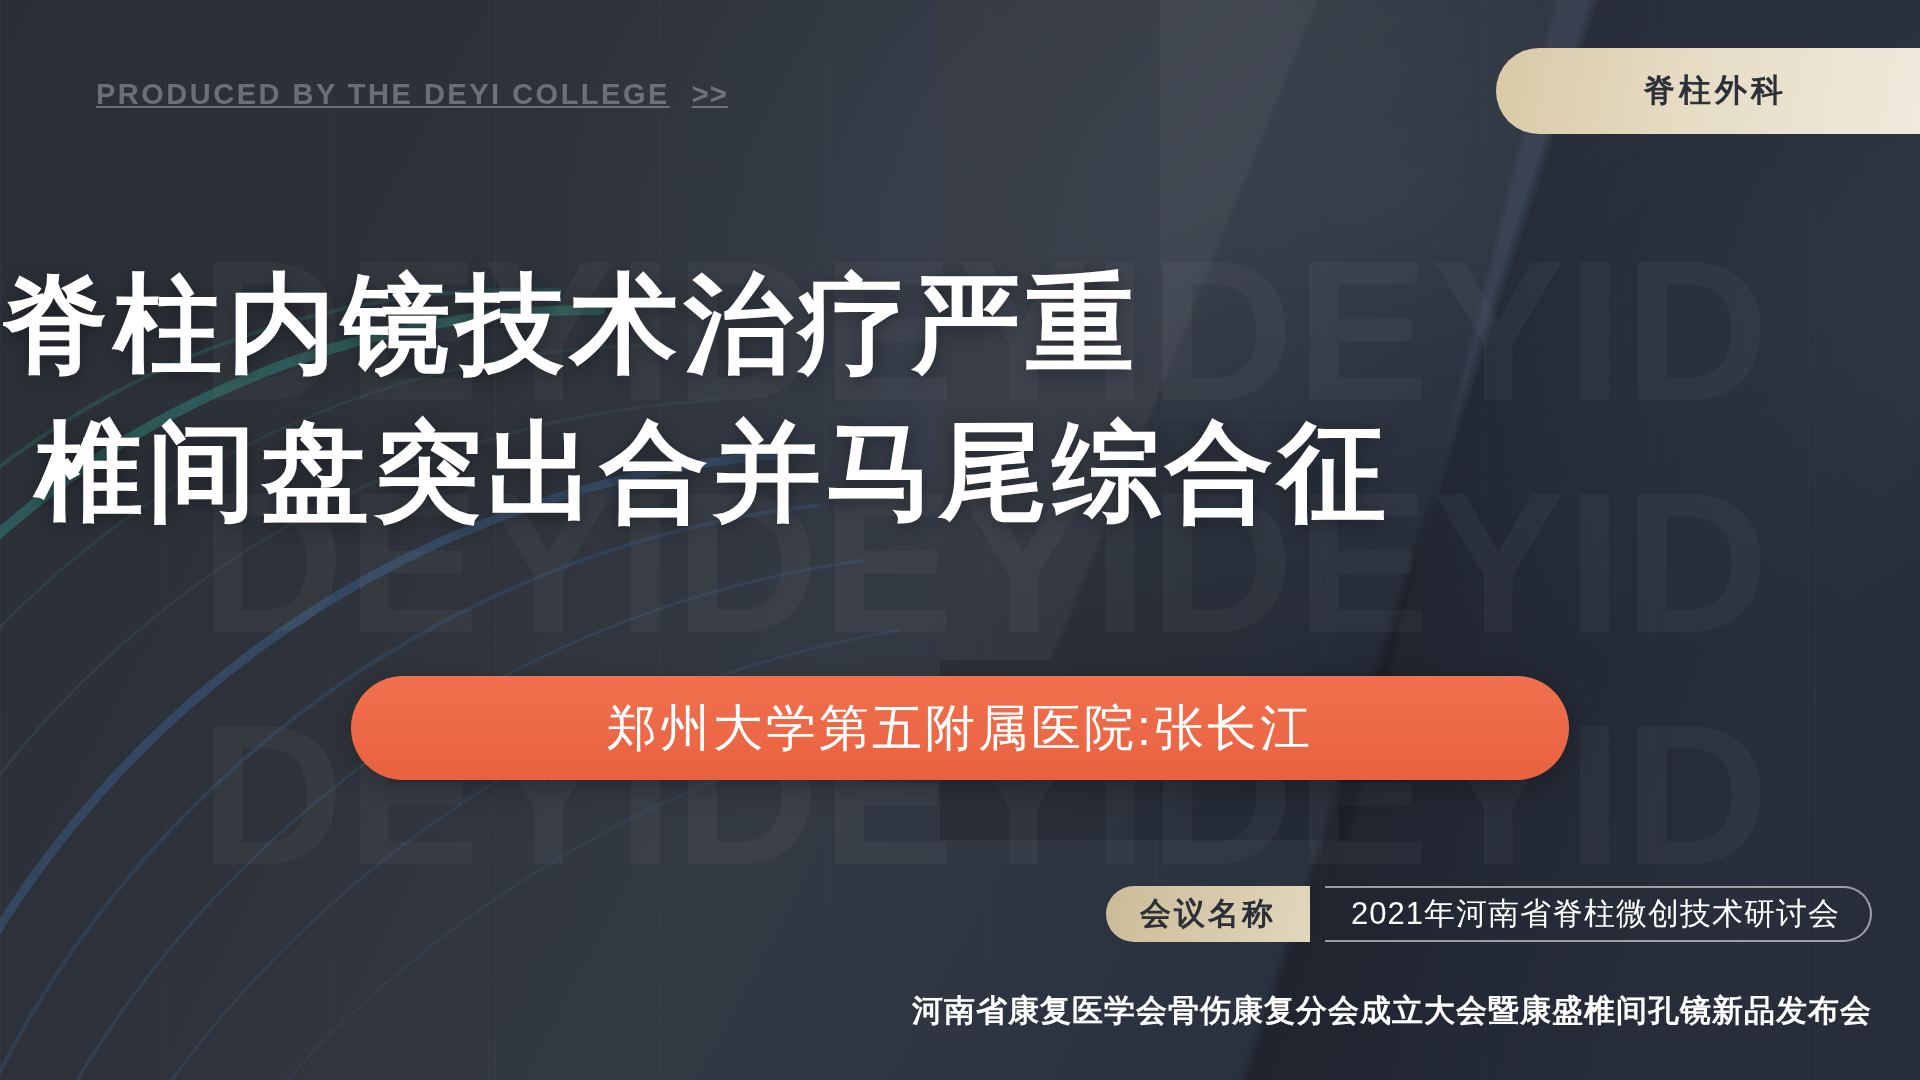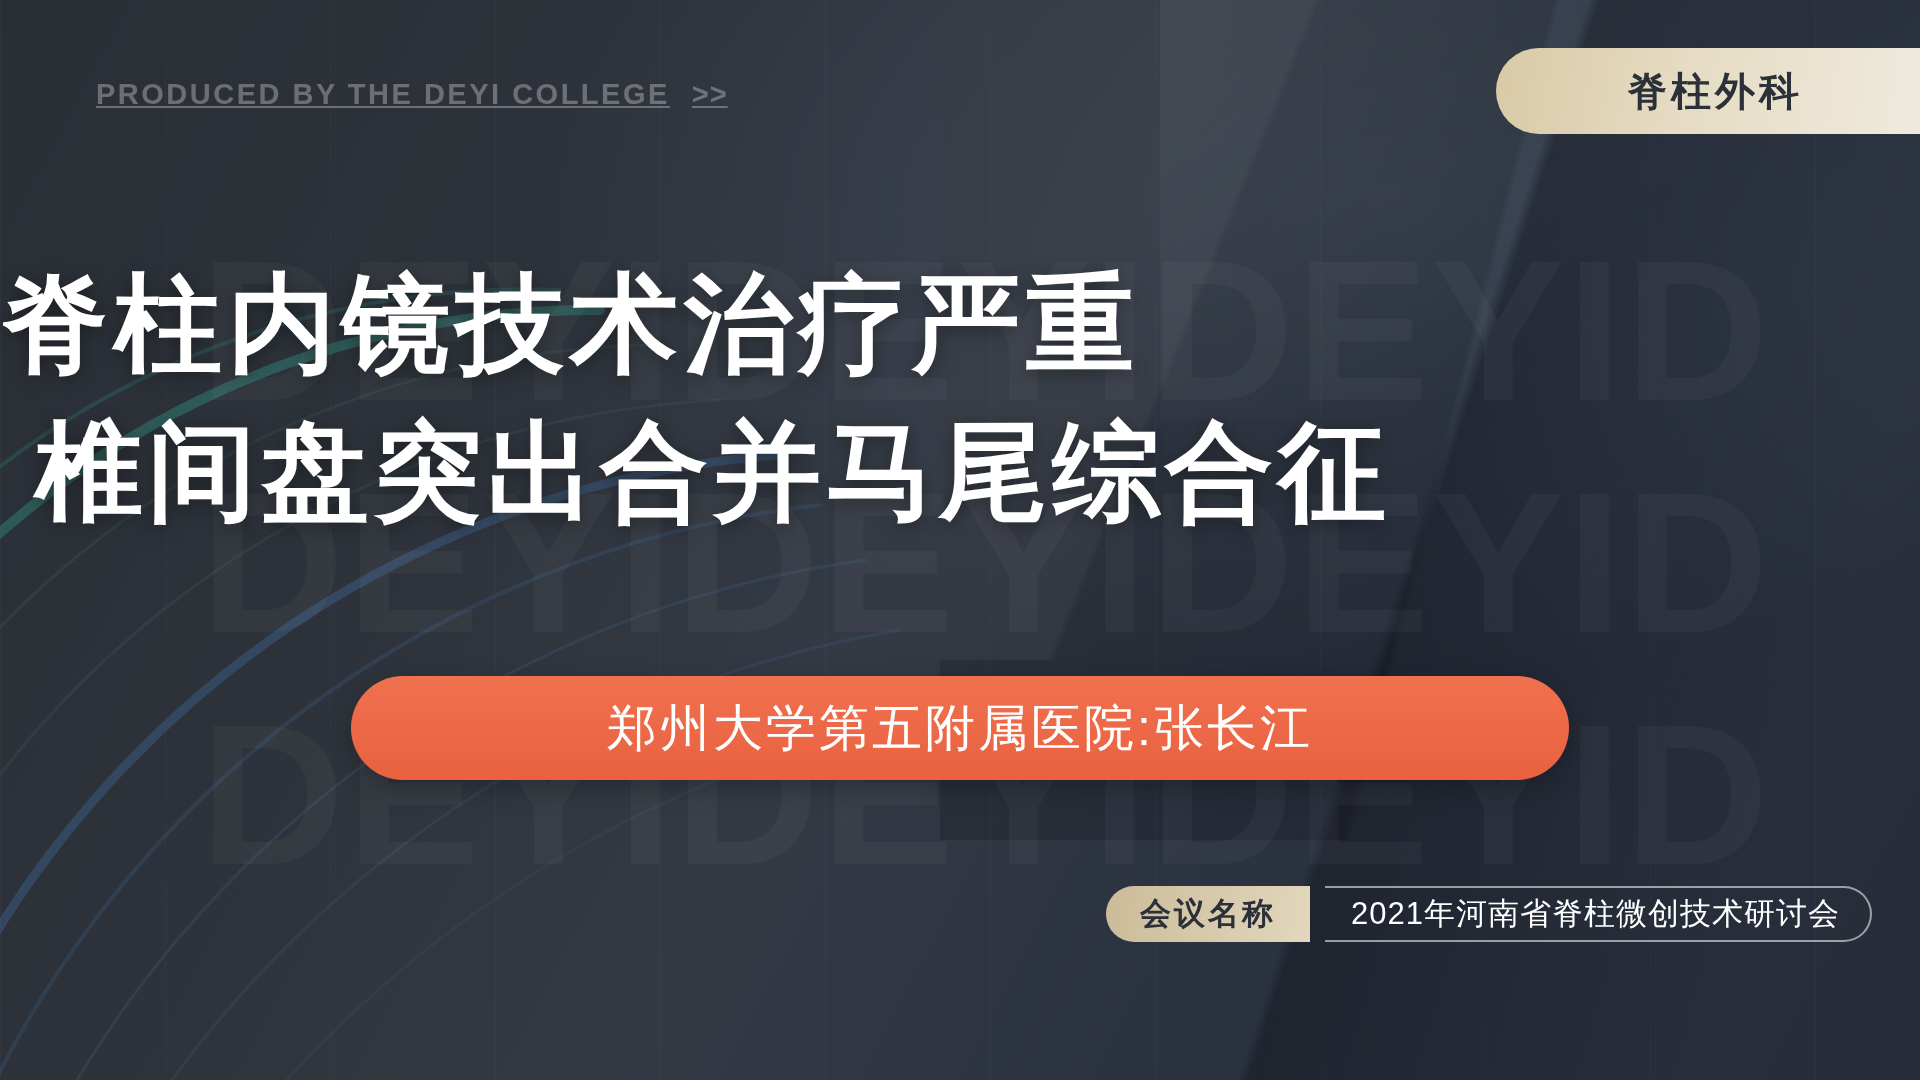--- a/index.html
+++ b/index.html
@@ -57,21 +57,21 @@
     text-decoration:underline;
   }
   .produced .arrows{margin-left:22px;letter-spacing:1px;}
   
   .badge-tr{
     position:absolute;right:0;top:48px;height:86px;min-width:330px;
     display:flex;align-items:center;justify-content:center;
     padding:0 40px 0 54px;
     border-radius:44px 0 0 44px;
     background:linear-gradient(100deg,#d9c9a6 0%, #e6dcc4 45%, #efeadd 100%);
-    color:#2b3039;font-size:40px;font-weight:bold;letter-spacing:4px;
+    color:#2b3039;font-size:32px;font-weight:bold;letter-spacing:4px;
   }
   
   .title-wrap{position:absolute;left:0;right:0;top:264px;text-align:left;}
   .title-line{
     color:#ffffff;font-weight:bold;font-size:108px;line-height:120px;
     letter-spacing:6px;text-shadow:0 4px 18px rgba(0,0,0,.35);
   }
   .title-line.l2{margin-top:28px;letter-spacing:5px;padding-left:35px;}
   
   .pill{
@@ -154,14 +154,15 @@
 
   <div class="meet-row">
     <div class="meet-tag">
       <span>会议名称</span>
     </div>
     <div class="meet-name">
       <span>2021年河南省脊柱微创技术研讨会</span>
     </div>
   </div>
 
+  <div class="subline">河南省康复医学会骨伤康复分会成立大会暨康盛椎间孔镜新品发布会</div>
 
 </div>
 
 </body></html>

